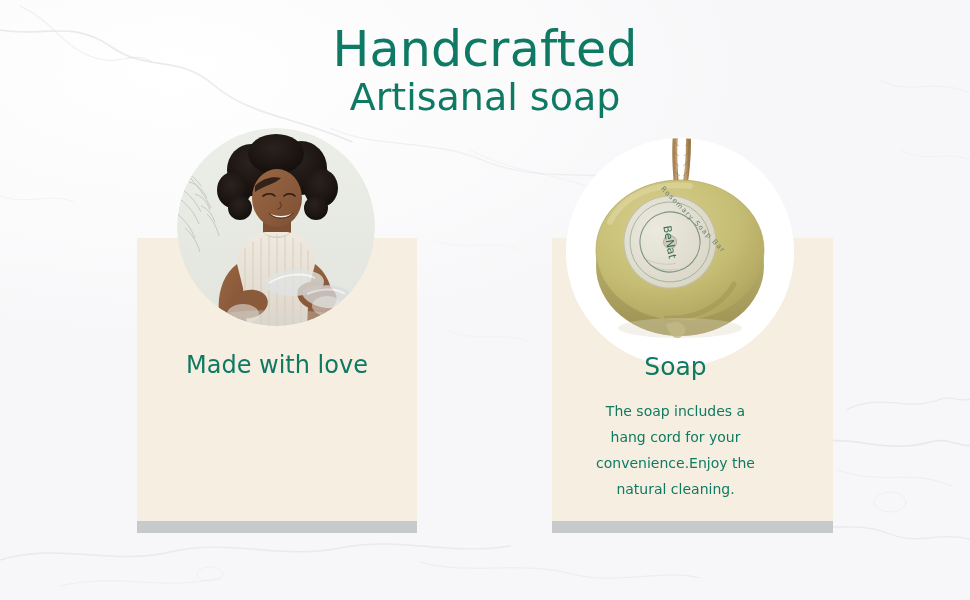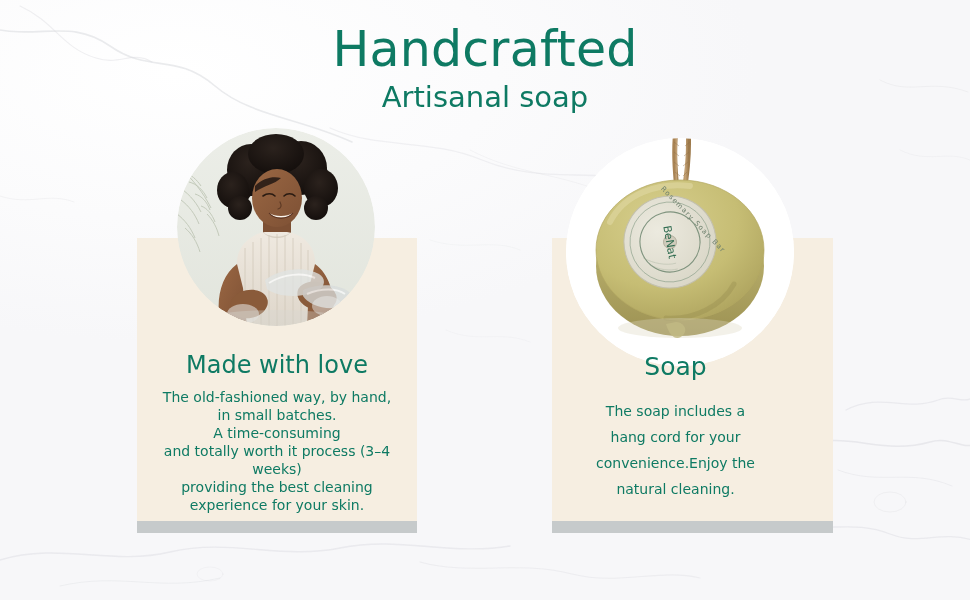--- a/index.html
+++ b/index.html
@@ -49,21 +49,21 @@
   .title-main {
     font-size: 49px;
     line-height: 56px;
     letter-spacing: 0.2px;
     color: #0e7a63;
     font-weight: 400;
     font-family: "DejaVu Sans", sans-serif;
     white-space: nowrap;
   }
   .title-sub {
-    font-size: 29px;
+    font-size: 38px;
     line-height: 36px;
     color: #0e7a63;
     font-weight: 400;
     font-family: "DejaVu Sans", sans-serif;
     margin-top: 1px;
     white-space: nowrap;
   }
 
   
   .card {
@@ -258,27 +258,20 @@
         <ellipse cx="66" cy="186" rx="16" ry="10" fill="#e9e9e7" opacity="0.55"></ellipse>
         <ellipse cx="150" cy="178" rx="15" ry="10" fill="#e9e9e7" opacity="0.5"></ellipse>
 
         <ellipse cx="99" cy="196" rx="80" ry="14" fill="#d6d8d2" opacity="0.35"></ellipse>
       </g>
     </svg>
   </div>
 
   <div class="card-body left">
     <div class="card-heading">Made with love</div>
-    <div class="card-text">The old-fashioned way, by hand,
-in small batches.
-A time-consuming
-and totally worth it process (3–4
-weeks)
-providing the best cleaning
-experience for your skin.</div>
   </div>
 
   <div class="card-shadow right"></div>
   <div class="card right"></div>
 
   <div class="photo right">
     <svg width="228" height="228" viewBox="0 0 228 228" xmlns="http://www.w3.org/2000/svg">
       <defs>
         <clipPath id="clipR">
             <circle cx="114" cy="114" r="114"></circle>

